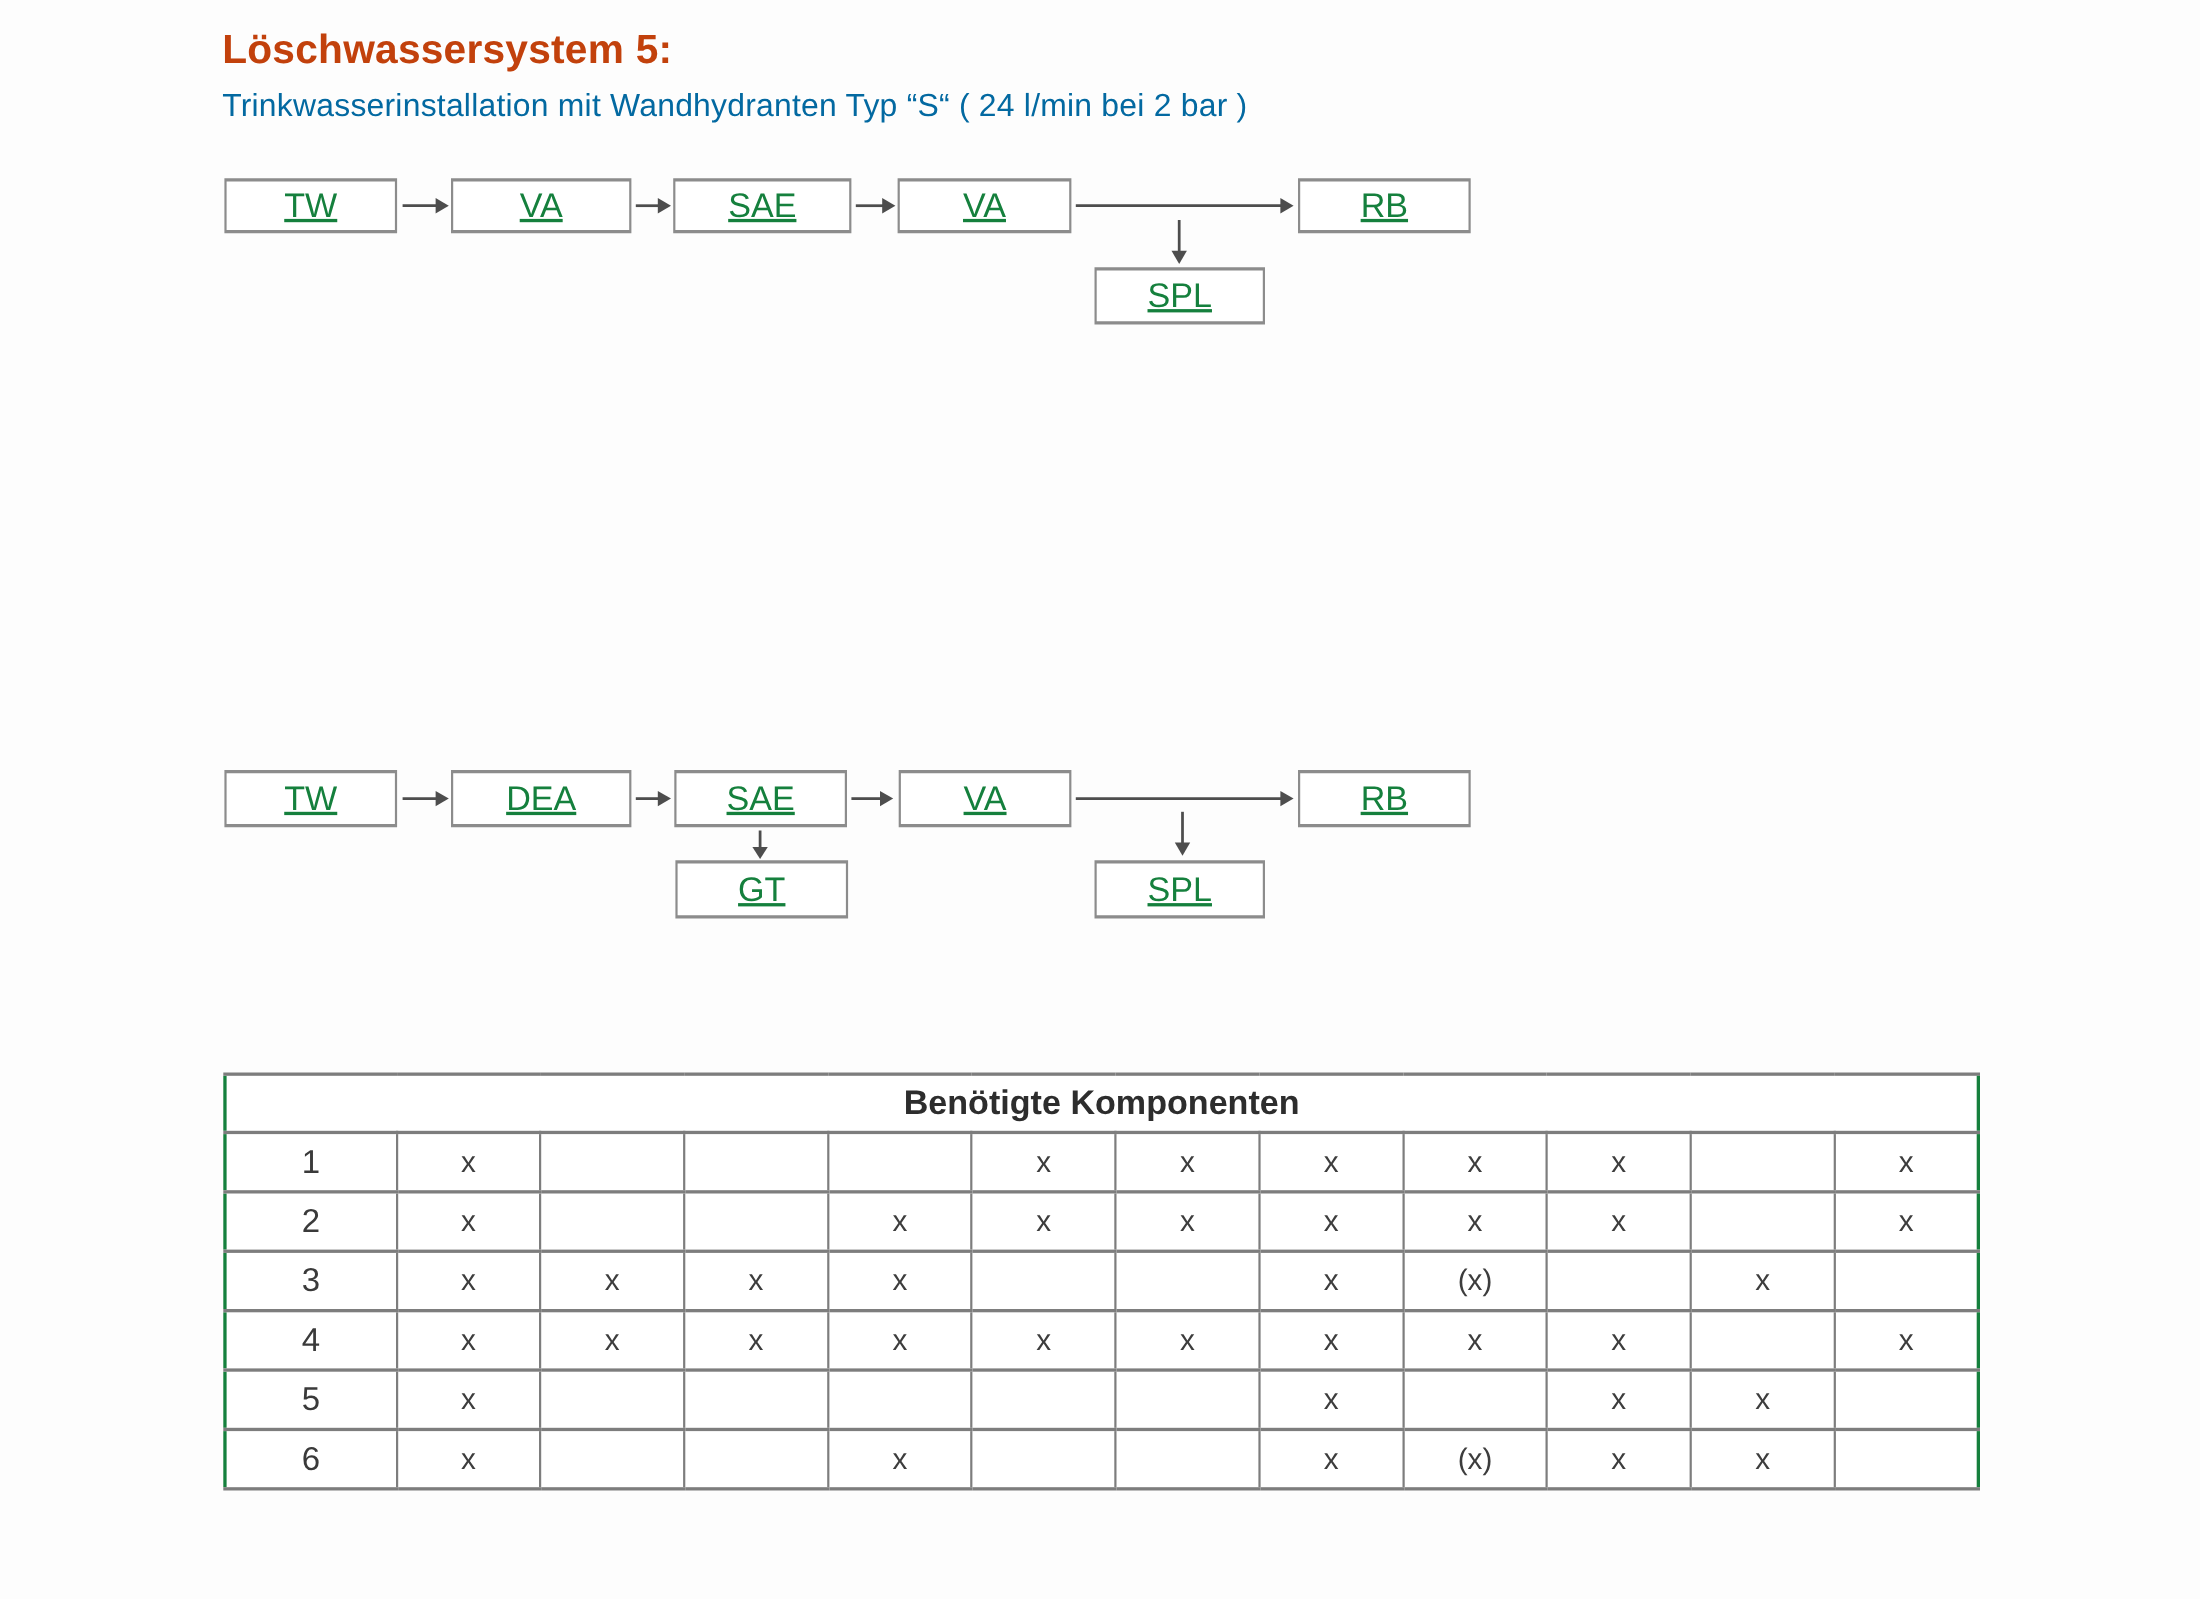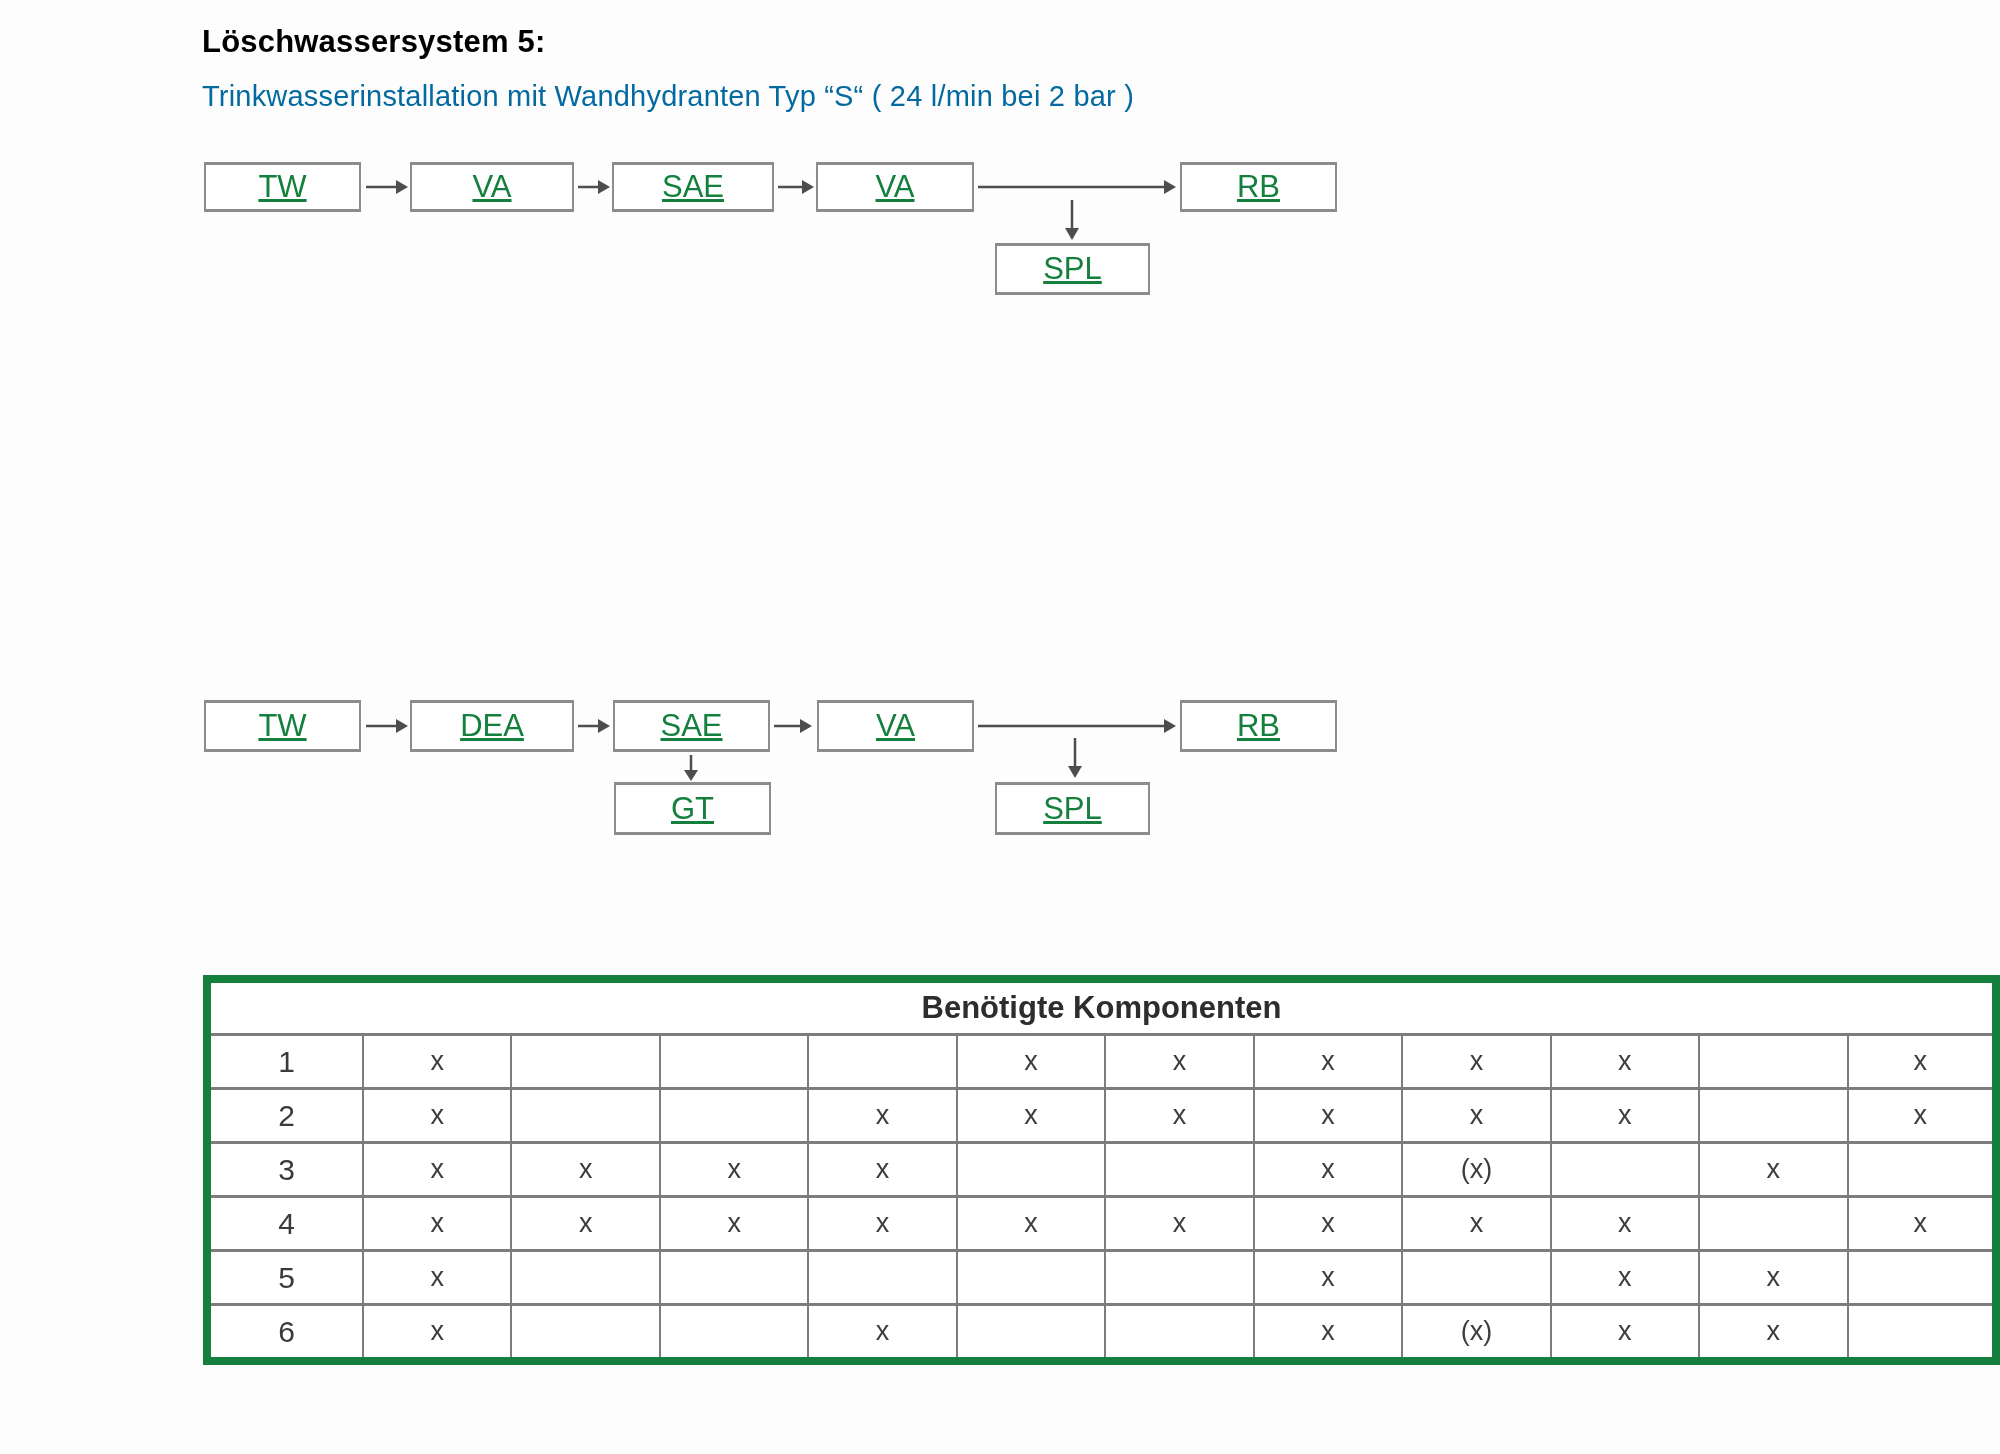--- a/index.html
+++ b/index.html
@@ -3,44 +3,44 @@
 <meta charset="utf-8">
 <style>
   html, body { margin:0; padding:0; background:#ffffff; }
   #canvas {
     position:relative; width:2000px; height:1454px;
     background:#fdfdfd; overflow:hidden;
     font-family:"Liberation Sans", sans-serif; color:#333333;
   }
   .heading {
     position:absolute; left:202px;
-    font-size:31px; font-weight:bold; color:#000000; letter-spacing:0.2px;
+    font-size:37px; font-weight:bold; color:#c2410c; letter-spacing:0.2px;
   }
   .subtitle {
     position:absolute; left:202px;
     font-size:29px; font-weight:normal; color:#0369a1; letter-spacing:0.2px;
   }
   .fbox {
     position:absolute; box-sizing:border-box;
     background:#ffffff;
     border:2px solid #8c8c8c; border-top-width:3px; border-bottom-width:3px;
     display:flex; align-items:center; justify-content:center;
     font-size:31px; color:#15803d;text-decoration:underline;
   }
   #flow-arrows {
     position:absolute; left:0; top:0; width:2000px; height:1454px;
     pointer-events:none;
   }
   #flow-arrows line { stroke:#4d4d4d; stroke-width:2.5; }
   #flow-arrows polygon { fill:#4d4d4d; }
   table.ktable {
-    position:absolute; left:203px; top:975px; width:1797px;
+    position:absolute; left:203px; top:975px; width:1597px;
     border-collapse:collapse; table-layout:fixed;
     background:#ffffff;
-    border:8px solid #15803d;
+    border:3px solid #15803d;
   }
   table.ktable th, table.ktable td {
     border:solid #7d7d7d; border-width:3px 2px;
     text-align:center; vertical-align:middle; padding:0;
     overflow:hidden;
   }
   tr.title-row th { height:50px; font-size:31px; font-weight:bold; color:#2d2d2d; }
   tr.head-row th { height:88px; font-size:30px; font-weight:bold; color:#2d2d2d; line-height:1.15; }
   tr.data-row td { height:51px; font-size:27px; color:#3d3d3d; }
   tr.data-row td.rowlabel { font-size:30px; color:#3a3a3a; }

